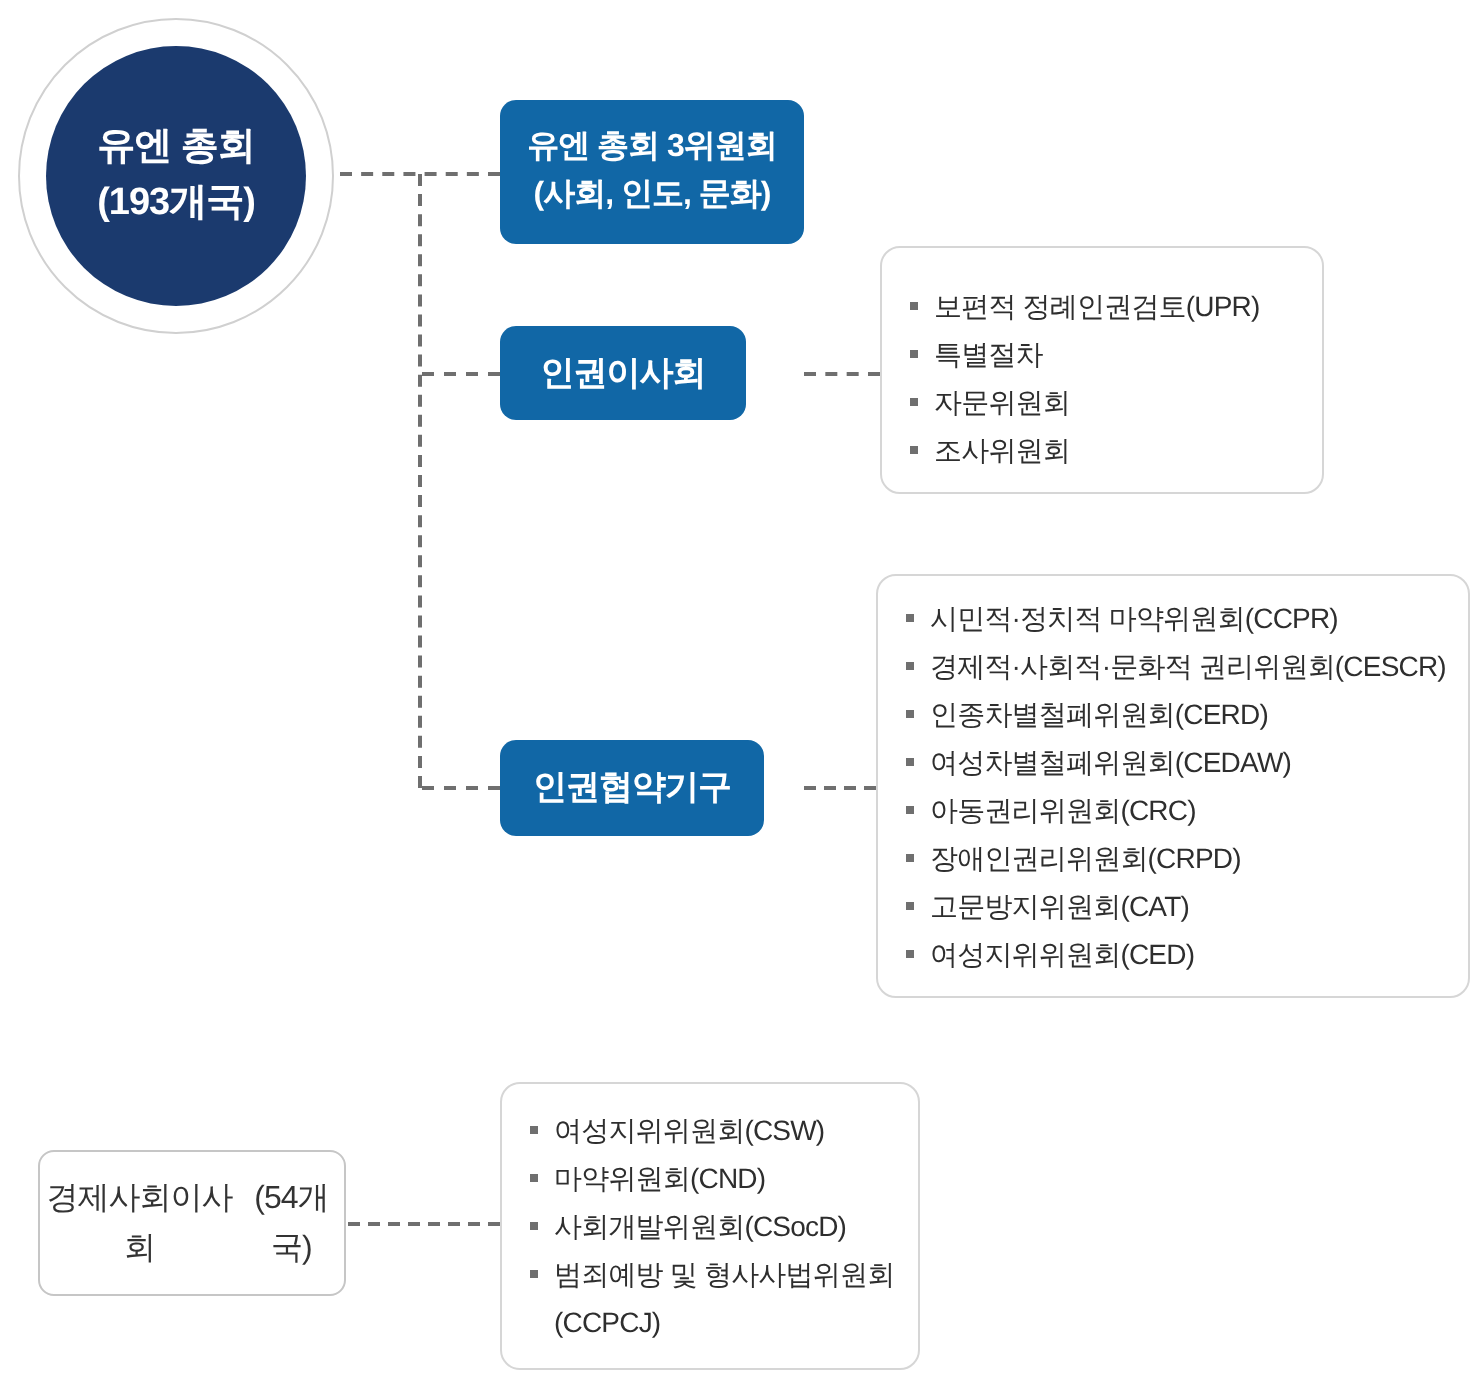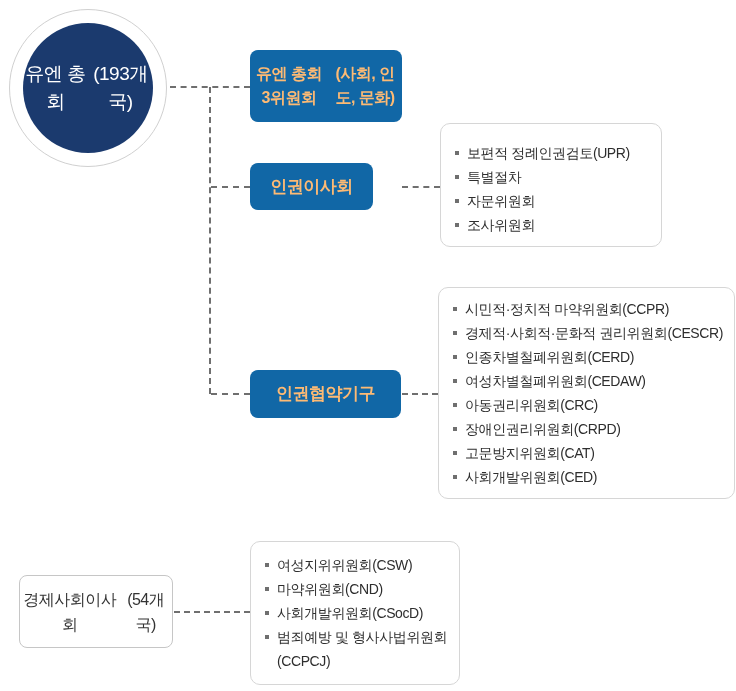--- a/index.html
+++ b/index.html
@@ -31,23 +31,23 @@
     border-radius: 50%;
     border: 1px solid #d0d0d0;
     background: #ffffff;
     display: flex; align-items: center; justify-content: center;
   }
   .circle-inner {
     width: 130px; height: 130px;
     border-radius: 50%;
     background: var(--navy);
     color: #ffffff;
-    display: flex; flex-direction: row;
+    display: flex; flex-direction: column;
     align-items: center; justify-content: center;
-    font-size: 19px; font-weight: 400; line-height: 28px;
+    font-size: 19px; font-weight: 700; line-height: 28px;
     text-align: center;
     letter-spacing: -0.5px;
   }
 
   
   .hline {
     position: absolute;
     border-top: 2px dashed var(--line-gray);
     height: 0;
   }
@@ -55,22 +55,22 @@
     position: absolute;
     border-left: 2px dashed var(--line-gray);
     width: 0;
   }
 
   
   .blue-box {
     position: absolute;
     background: var(--blue);
     border-radius: 8px;
-    color: #fdba74;
-    display: flex; flex-direction: row;
+    color: #ffffff;
+    display: flex; flex-direction: column;
     align-items: center; justify-content: center;
     text-align: center;
     font-weight: 700;
     letter-spacing: -0.5px;
   }
   .blue-box.two-line { font-size: 16px; line-height: 24px; }
   .blue-box.one-line { font-size: 17px; line-height: 20px; }
 
   
   .list-box {
@@ -97,21 +97,21 @@
     margin: 10px 8px 0 0;
   }
   .li-text { white-space: pre-line; }
 
   #hrc-list   { left: 440px; top: 123px; width: 222px; height: 124px; padding: 17px 8px 13px 14px; }
   #treaty-list{ left: 438px; top: 287px; width: 297px; height: 212px; padding: 9px 6px 9px 14px; }
   #ecosoc-list{ left: 250px; top: 541px; width: 210px; height: 144px; padding: 11px 8px 11px 14px; }
 
   #third-committee { left: 250px; top: 50px;  width: 152px; height: 72px; }
   #hrc-node        { left: 250px; top: 163px; width: 123px; height: 47px; }
-  #treaty-node     { left: 250px; top: 370px; width: 151px; height: 48px; }
+  #treaty-node     { left: 250px; top: 370px; width: 132px; height: 48px; }
 
   
   .outline-box {
     position: absolute;
     left: 19px; top: 575px;
     width: 154px; height: 73px;
     background: #ffffff;
     border: 1px solid #c6c6c6;
     border-radius: 8px;
     display: flex; flex-direction: row;
@@ -209,21 +209,21 @@
       <li>
           <span class="bullet-sq"></span>
           <span class="li-text">장애인권리위원회(CRPD)</span>
         </li>
       <li>
           <span class="bullet-sq"></span>
           <span class="li-text">고문방지위원회(CAT)</span>
         </li>
       <li>
           <span class="bullet-sq"></span>
-          <span class="li-text">사회개발위원회(CED)</span>
+          <span class="li-text">여성지위위원회(CED)</span>
         </li>
     </ul>
   </div>
 
   <div class="outline-box">
     <span>경제사회이사회</span>
     <span>(54개국)</span>
   </div>
 
   <div class="list-box" id="ecosoc-list">

